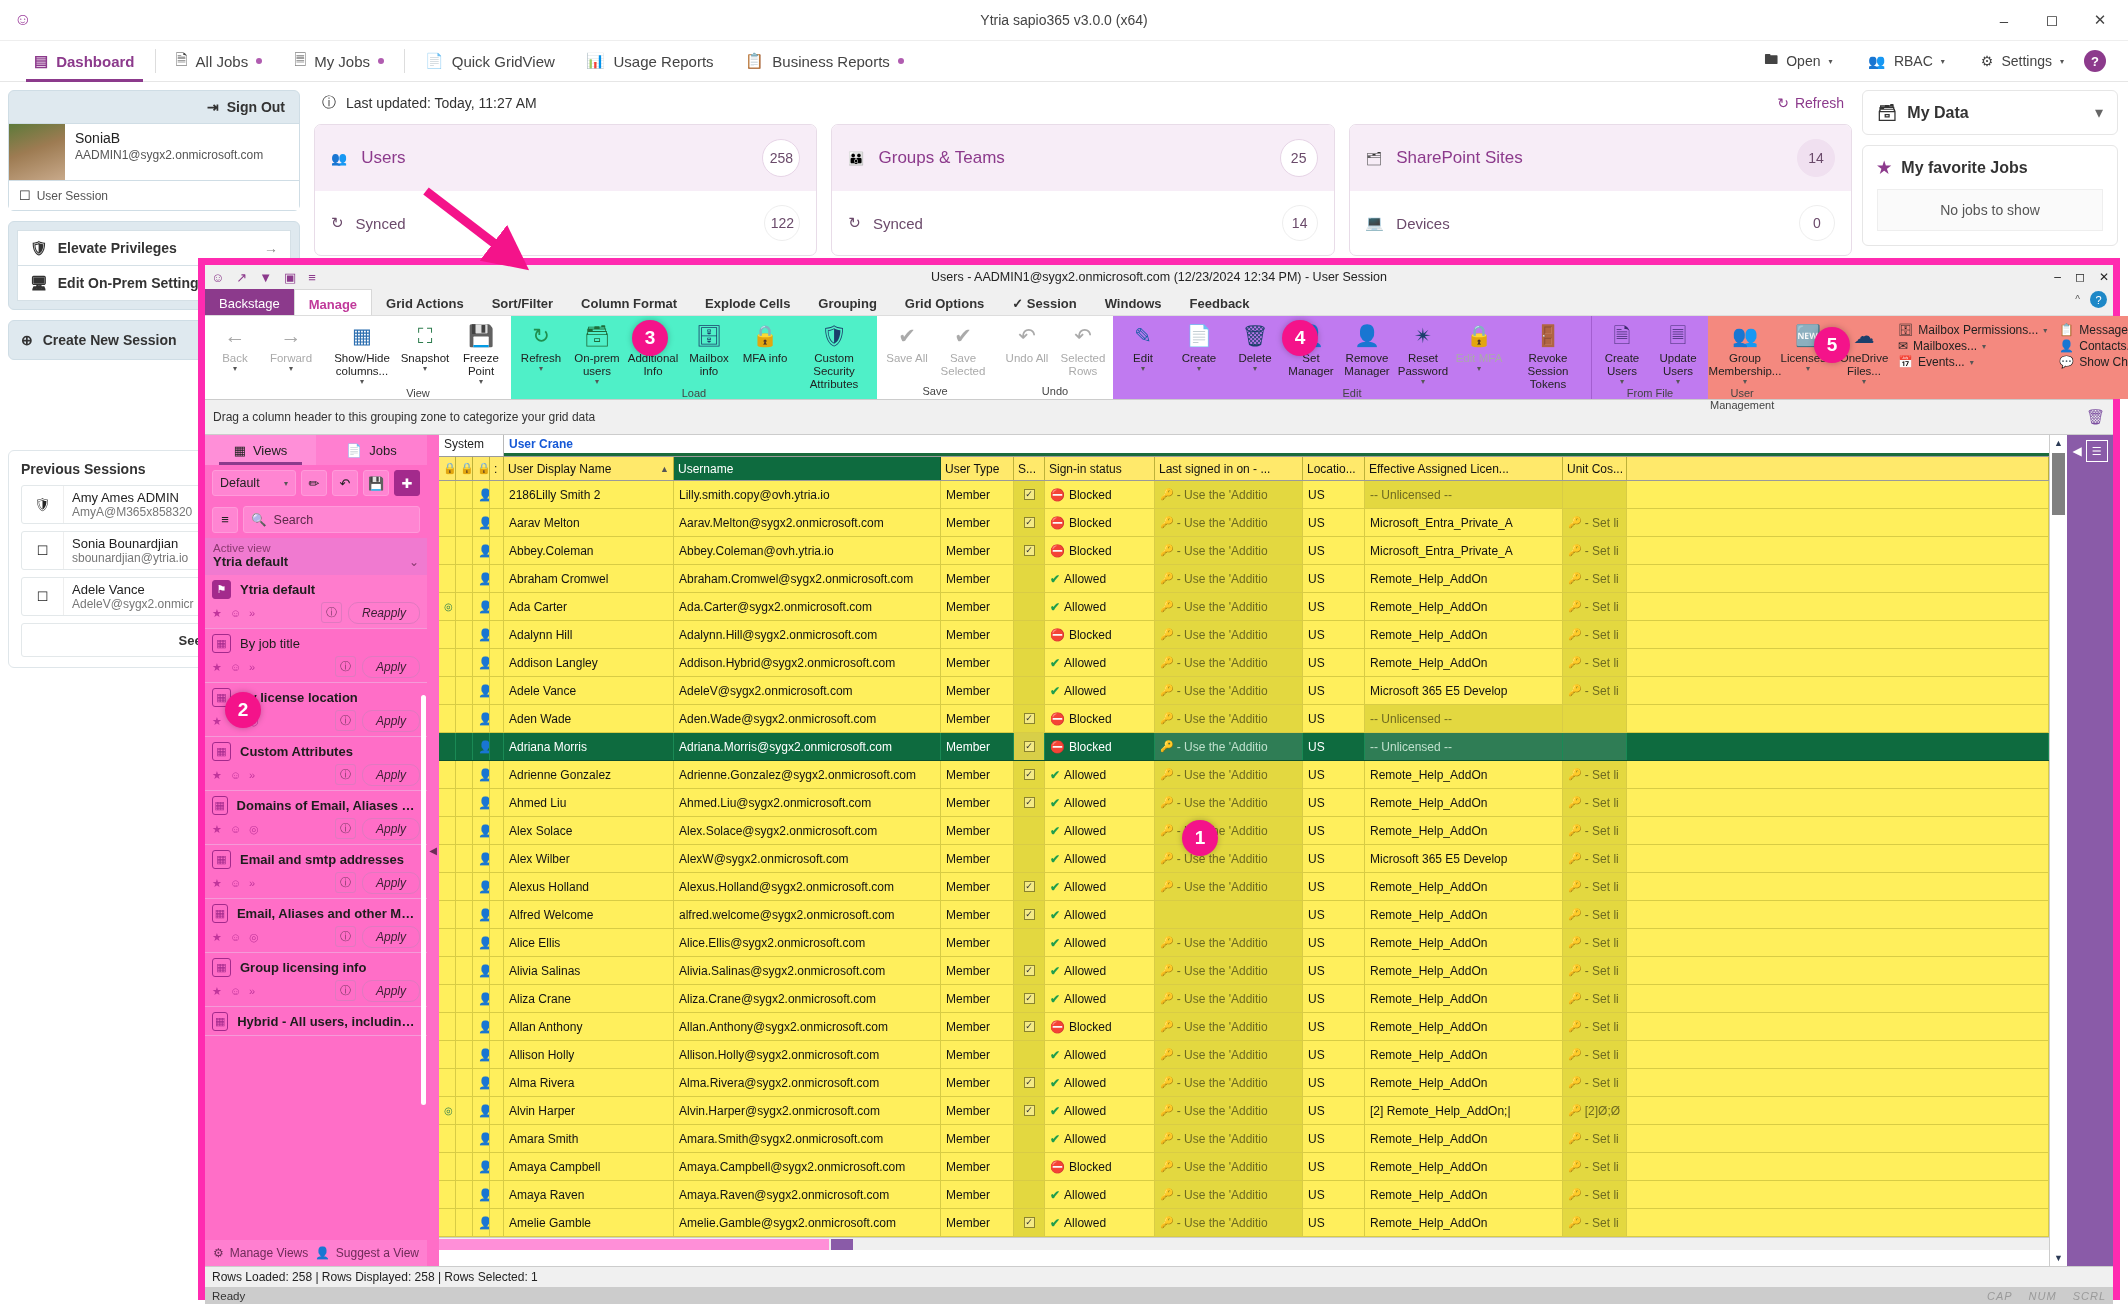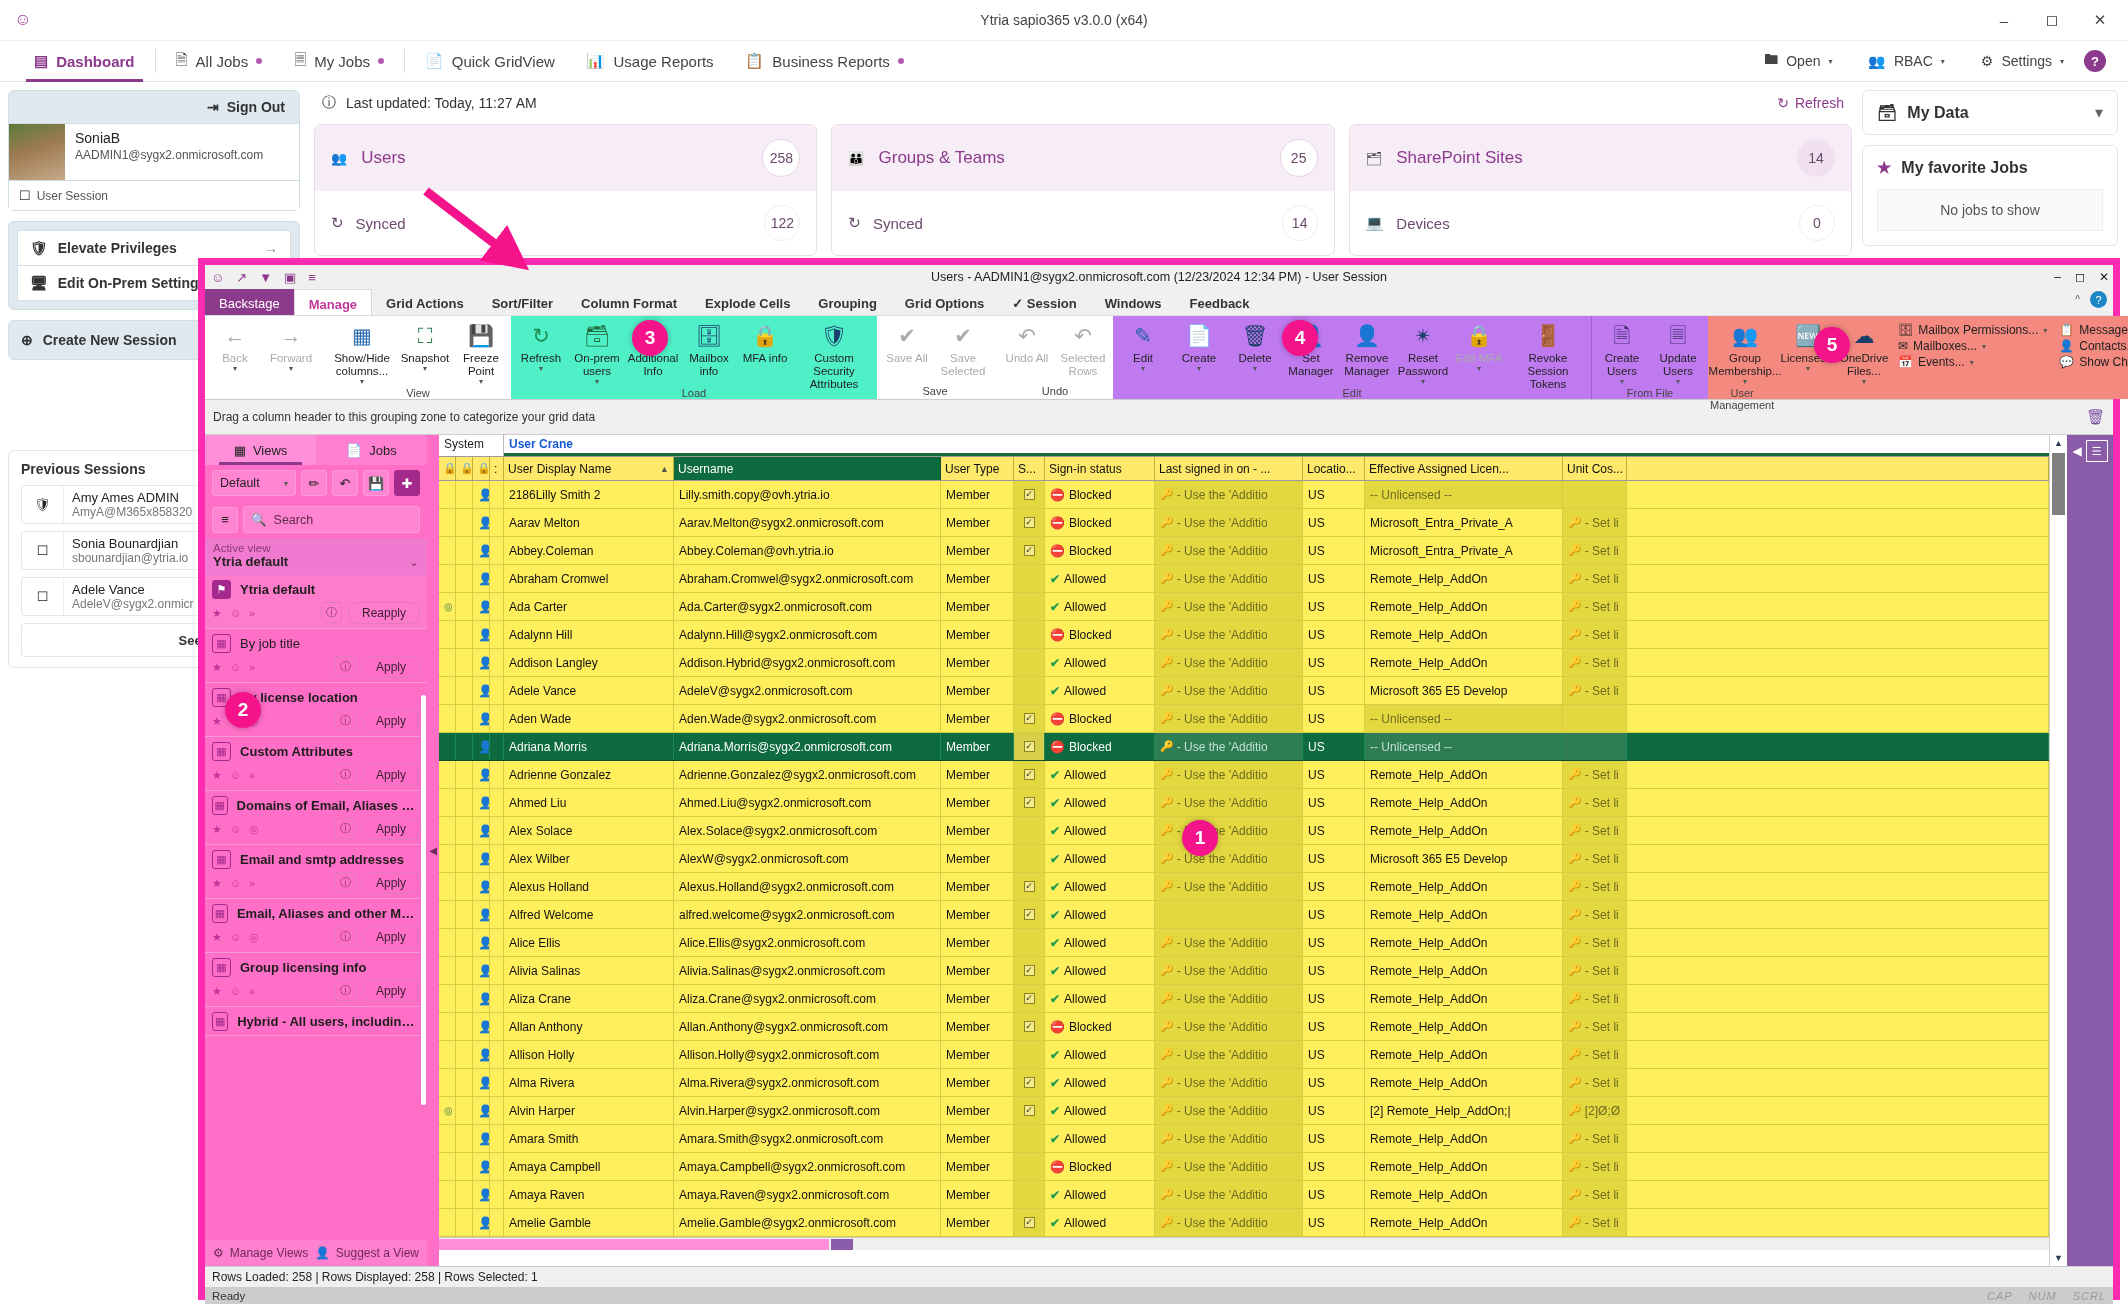--- a/index.html
+++ b/index.html
@@ -150,21 +150,21 @@
   .vitem-top{ display:flex; align-items:center; gap:9px;}
   .vicon{ width:19px;height:19px;border:1px solid #a32a8c;border-radius:3px;display:flex;align-items:center;
           justify-content:center;font-size:11px;color:#a32a8c;}
   .vicon.flag{ background:#a32a8c; color:#fff; border-color:#a32a8c;}
   .vname{ font-size:13px; color:#1d1d1d; white-space:nowrap; overflow:hidden; text-overflow:ellipsis;}
   .vitem-bot{ display:flex; align-items:center; gap:8px; margin-top:3px;}
   .vmini{ color:#c0359b; font-size:11px;}
   .vbtns{ margin-left:auto; display:flex; gap:6px;}
   .vinfo{ width:21px;height:21px;border:1px solid #e079c0;border-radius:3px;display:flex;align-items:center;
           justify-content:center;font-size:11px;color:#7e3a68;}
-  .vapply{ border:1px solid #e079c0;border-radius:10px;padding:3px 13px;font-size:12px;color:#3a1f33;}
+  .vapply{ border:1px solid #e079c0;border-radius:10px;padding:3px 13px;font-size:12px;color:#3a1f33;font-style:italic;}
   .vp-foot{ height:26px; background:#ff7fd0; display:flex; align-items:center; padding:0 8px; font-size:12px; color:#6e2b58; gap:6px;}
   .vp-foot .right{ margin-left:auto; display:flex; align-items:center; gap:6px;}
   .vp-scroll{ position:absolute; right:1px; top:0; width:5px; bottom:0; }
   .vp-thumb{ position:absolute; right:0; top:120px; width:5px; height:410px; background:#fff; border-radius:3px;}
   .collapse-h{ width:12px; background:#ff6ec7; display:flex; align-items:center; justify-content:center;
                font-size:10px; color:#6e2b58;}
 
   
   .grid-wrap{ flex:1; min-width:0; display:flex; flex-direction:column; background:#fff; position:relative;}
   .grid-band{ height:22px; display:flex; font-size:12px; border-bottom:1px solid #9a9a9a; background:#fff;}

